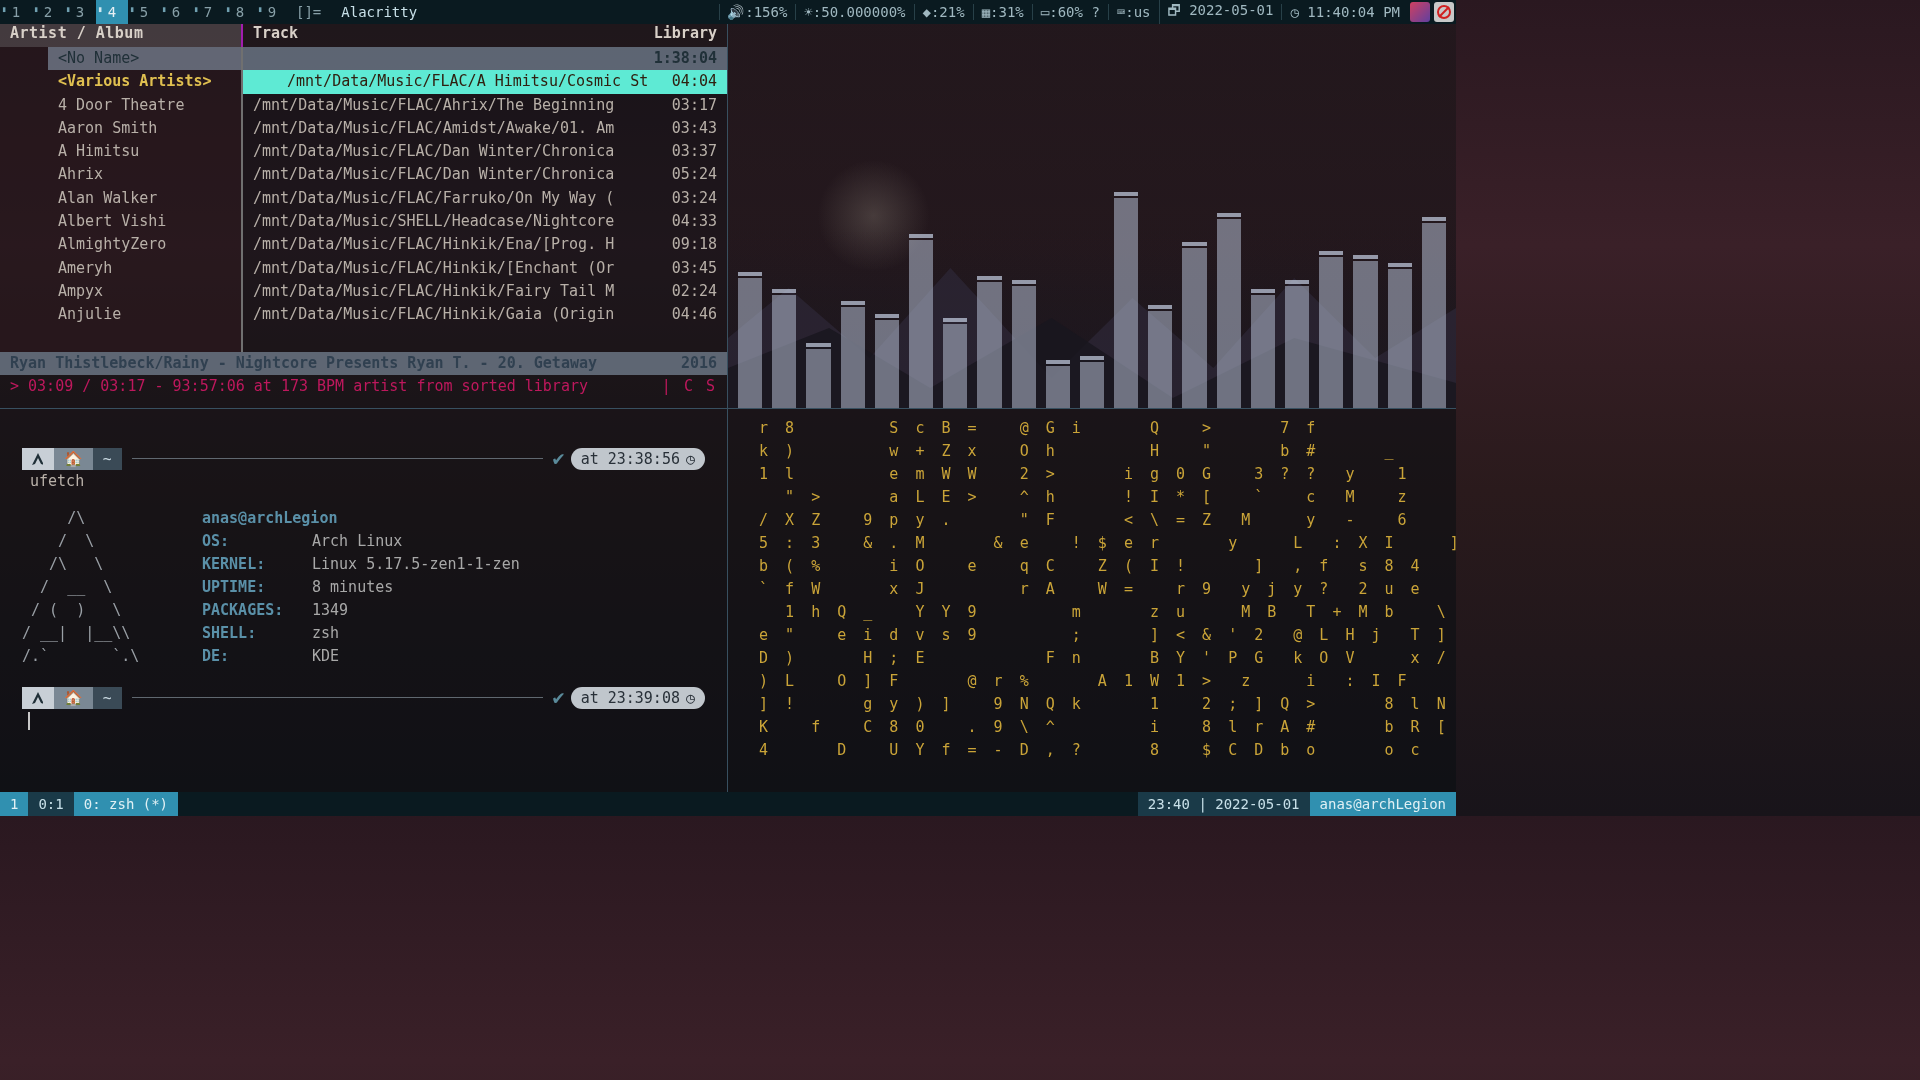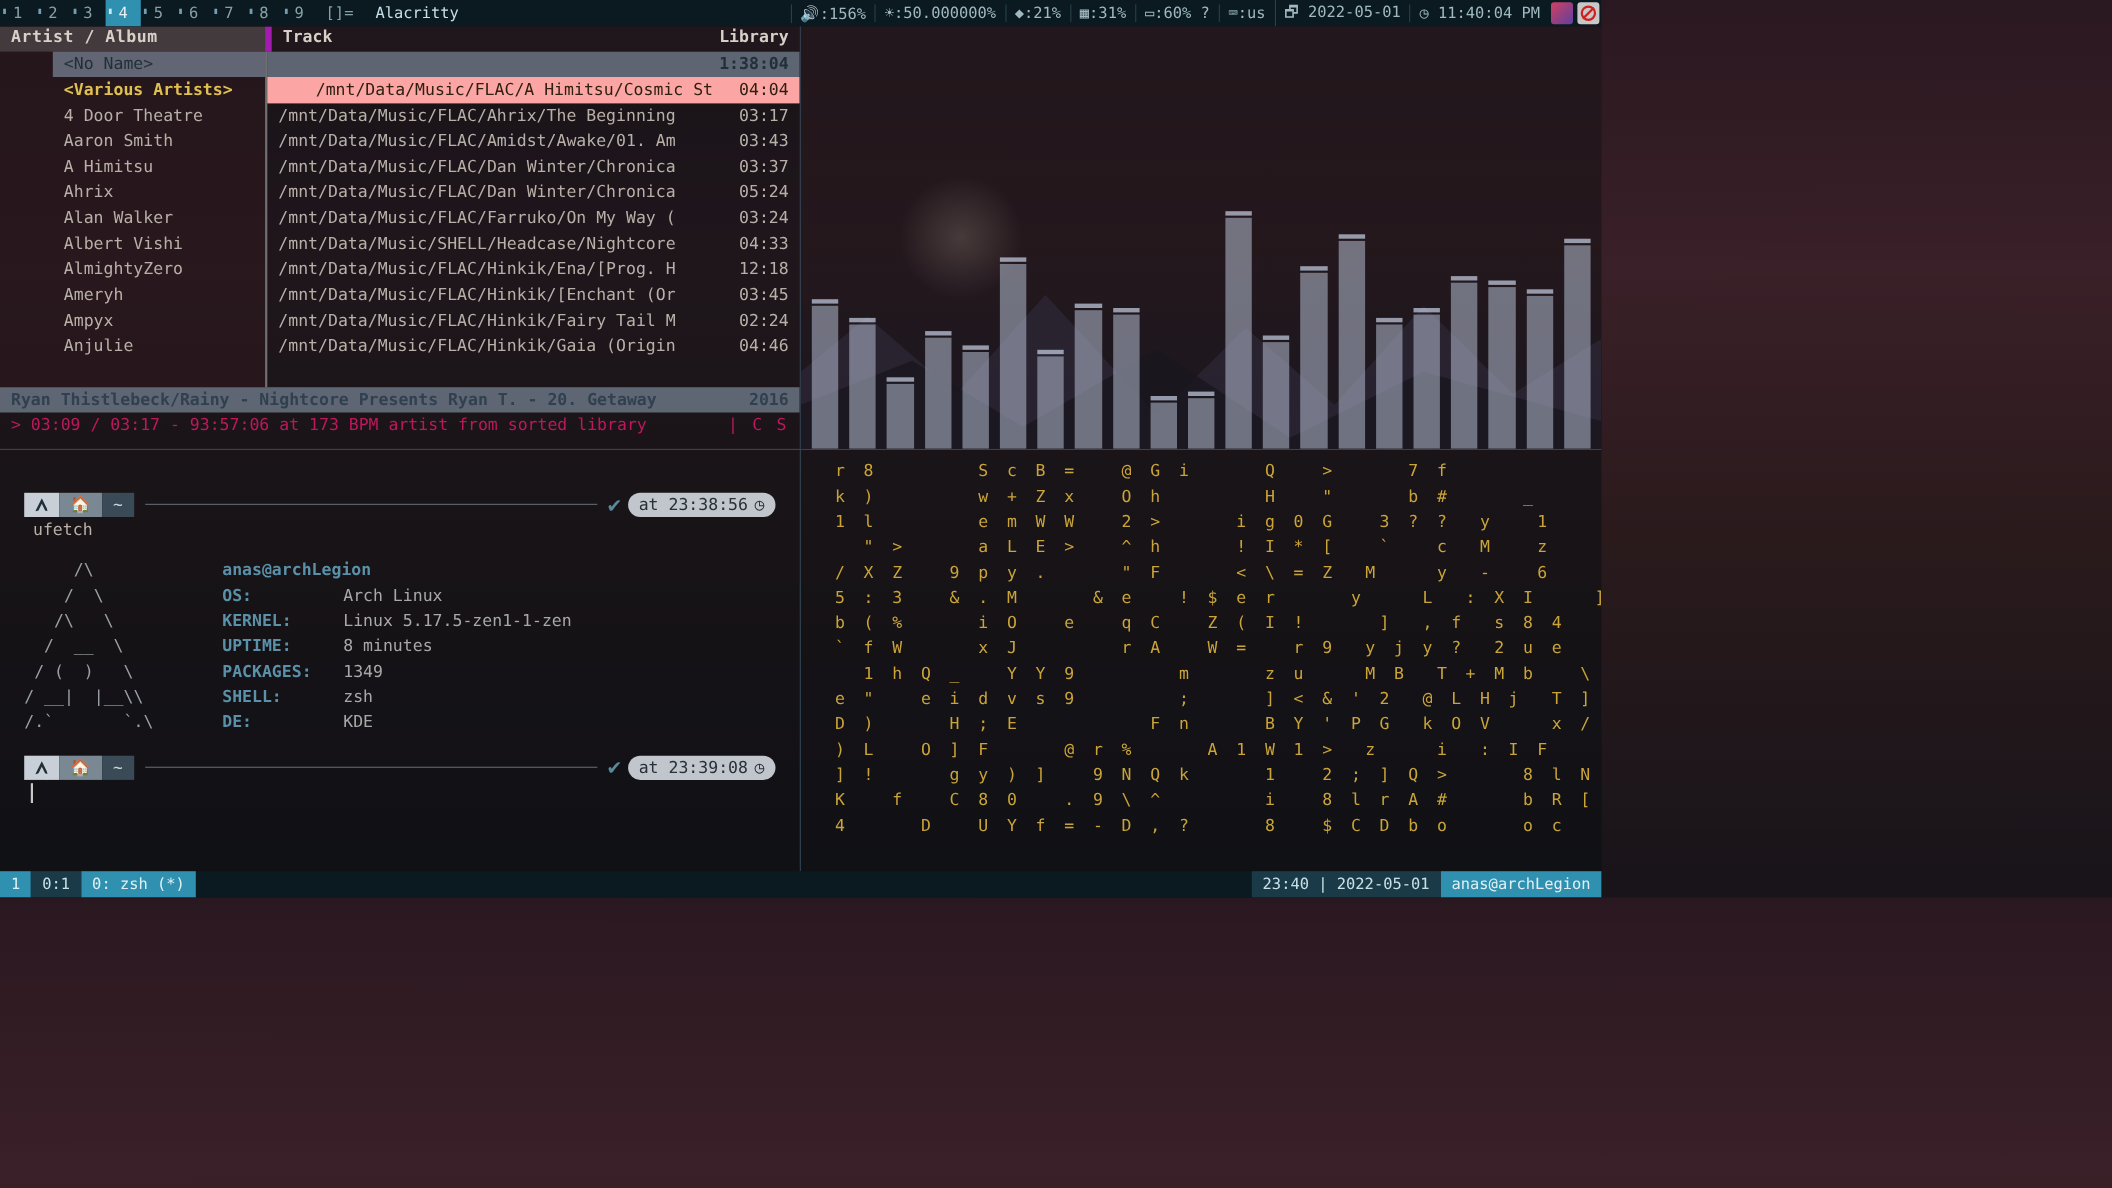--- a/index.html
+++ b/index.html
@@ -44,31 +44,31 @@
   }
   .pane { background: rgba(10,14,18,0.55); overflow: hidden; position: relative; }
   .vline { background: #385060; }
   .hline { background: #385060; }
 
   
   .music .hdr {
     height: 23px; display: flex; color: #d8d0c8; font-weight: bold;
   }
   .music .col-artist { width: 241px; padding-left: 10px; letter-spacing: 0.5px; background: rgba(180,160,160,0.28); }
-  .music .col-track { flex: 1; display: flex; padding: 0 10px; background: rgba(60,40,40,0.2); border-left: 6px solid #a21caf; }
+  .music .col-track { flex: 1; display: flex; padding: 0 10px; background: rgba(60,40,40,0.2); border-left: 2px solid #a21caf; }
   .music .col-track .r { margin-left: auto; }
   .music .body { display: flex; height: 305px; }
   .artist-list { width: 241px; background: rgba(60,30,35,0.35); padding-left: 48px; }
   .artist-list .row { padding: 0 10px; line-height: 23.3px; white-space: nowrap; overflow: hidden; }
   .artist-list .row.noname { background: rgba(150,170,190,0.55); color: #203038; }
   .artist-list .row.various { color: #e0c050; font-weight: bold; }
   .track-list { flex: 1; border-left: 2px solid #707070; }
   .track-list .row { display: flex; padding: 0 10px; line-height: 23.3px; white-space: nowrap; }
   .track-list .row.noname { background: rgba(150,170,190,0.55); color: #203038; font-weight: bold; }
-  .track-list .row.sel { background: #fca5a5; color: #302010; padding-left: 44px; }
+  .track-list .row.sel { background: #5eead4; color: #302010; padding-left: 44px; }
   .track-list .row .path { flex: 1; overflow: hidden; text-overflow: clip; }
   .track-list .row .dur { margin-left: 8px; }
   .now-playing {
     background: rgba(150,170,190,0.55); color: #304050; font-weight: bold;
     padding: 0 10px; line-height: 23px; display: flex; white-space: nowrap;
   }
   .now-playing .yr { margin-left: auto; }
   .status-line { padding: 0 10px; line-height: 23px; color: #be185d; display: flex; }
   .status-line .r { margin-left: auto; letter-spacing: 2px; }
 
@@ -225,21 +225,21 @@
           <div class="row ">
             <span class="path">/mnt/Data/Music/FLAC/Farruko/On My Way (</span>
             <span class="dur">03:24</span>
           </div>
           <div class="row ">
             <span class="path">/mnt/Data/Music/SHELL/Headcase/Nightcore </span>
             <span class="dur">04:33</span>
           </div>
           <div class="row ">
             <span class="path">/mnt/Data/Music/FLAC/Hinkik/Ena/[Prog. H</span>
-            <span class="dur">12:18</span>
+            <span class="dur">09:18</span>
           </div>
           <div class="row ">
             <span class="path">/mnt/Data/Music/FLAC/Hinkik/[Enchant (Or</span>
             <span class="dur">03:45</span>
           </div>
           <div class="row ">
             <span class="path">/mnt/Data/Music/FLAC/Hinkik/Fairy Tail M</span>
             <span class="dur">02:24</span>
           </div>
           <div class="row ">

